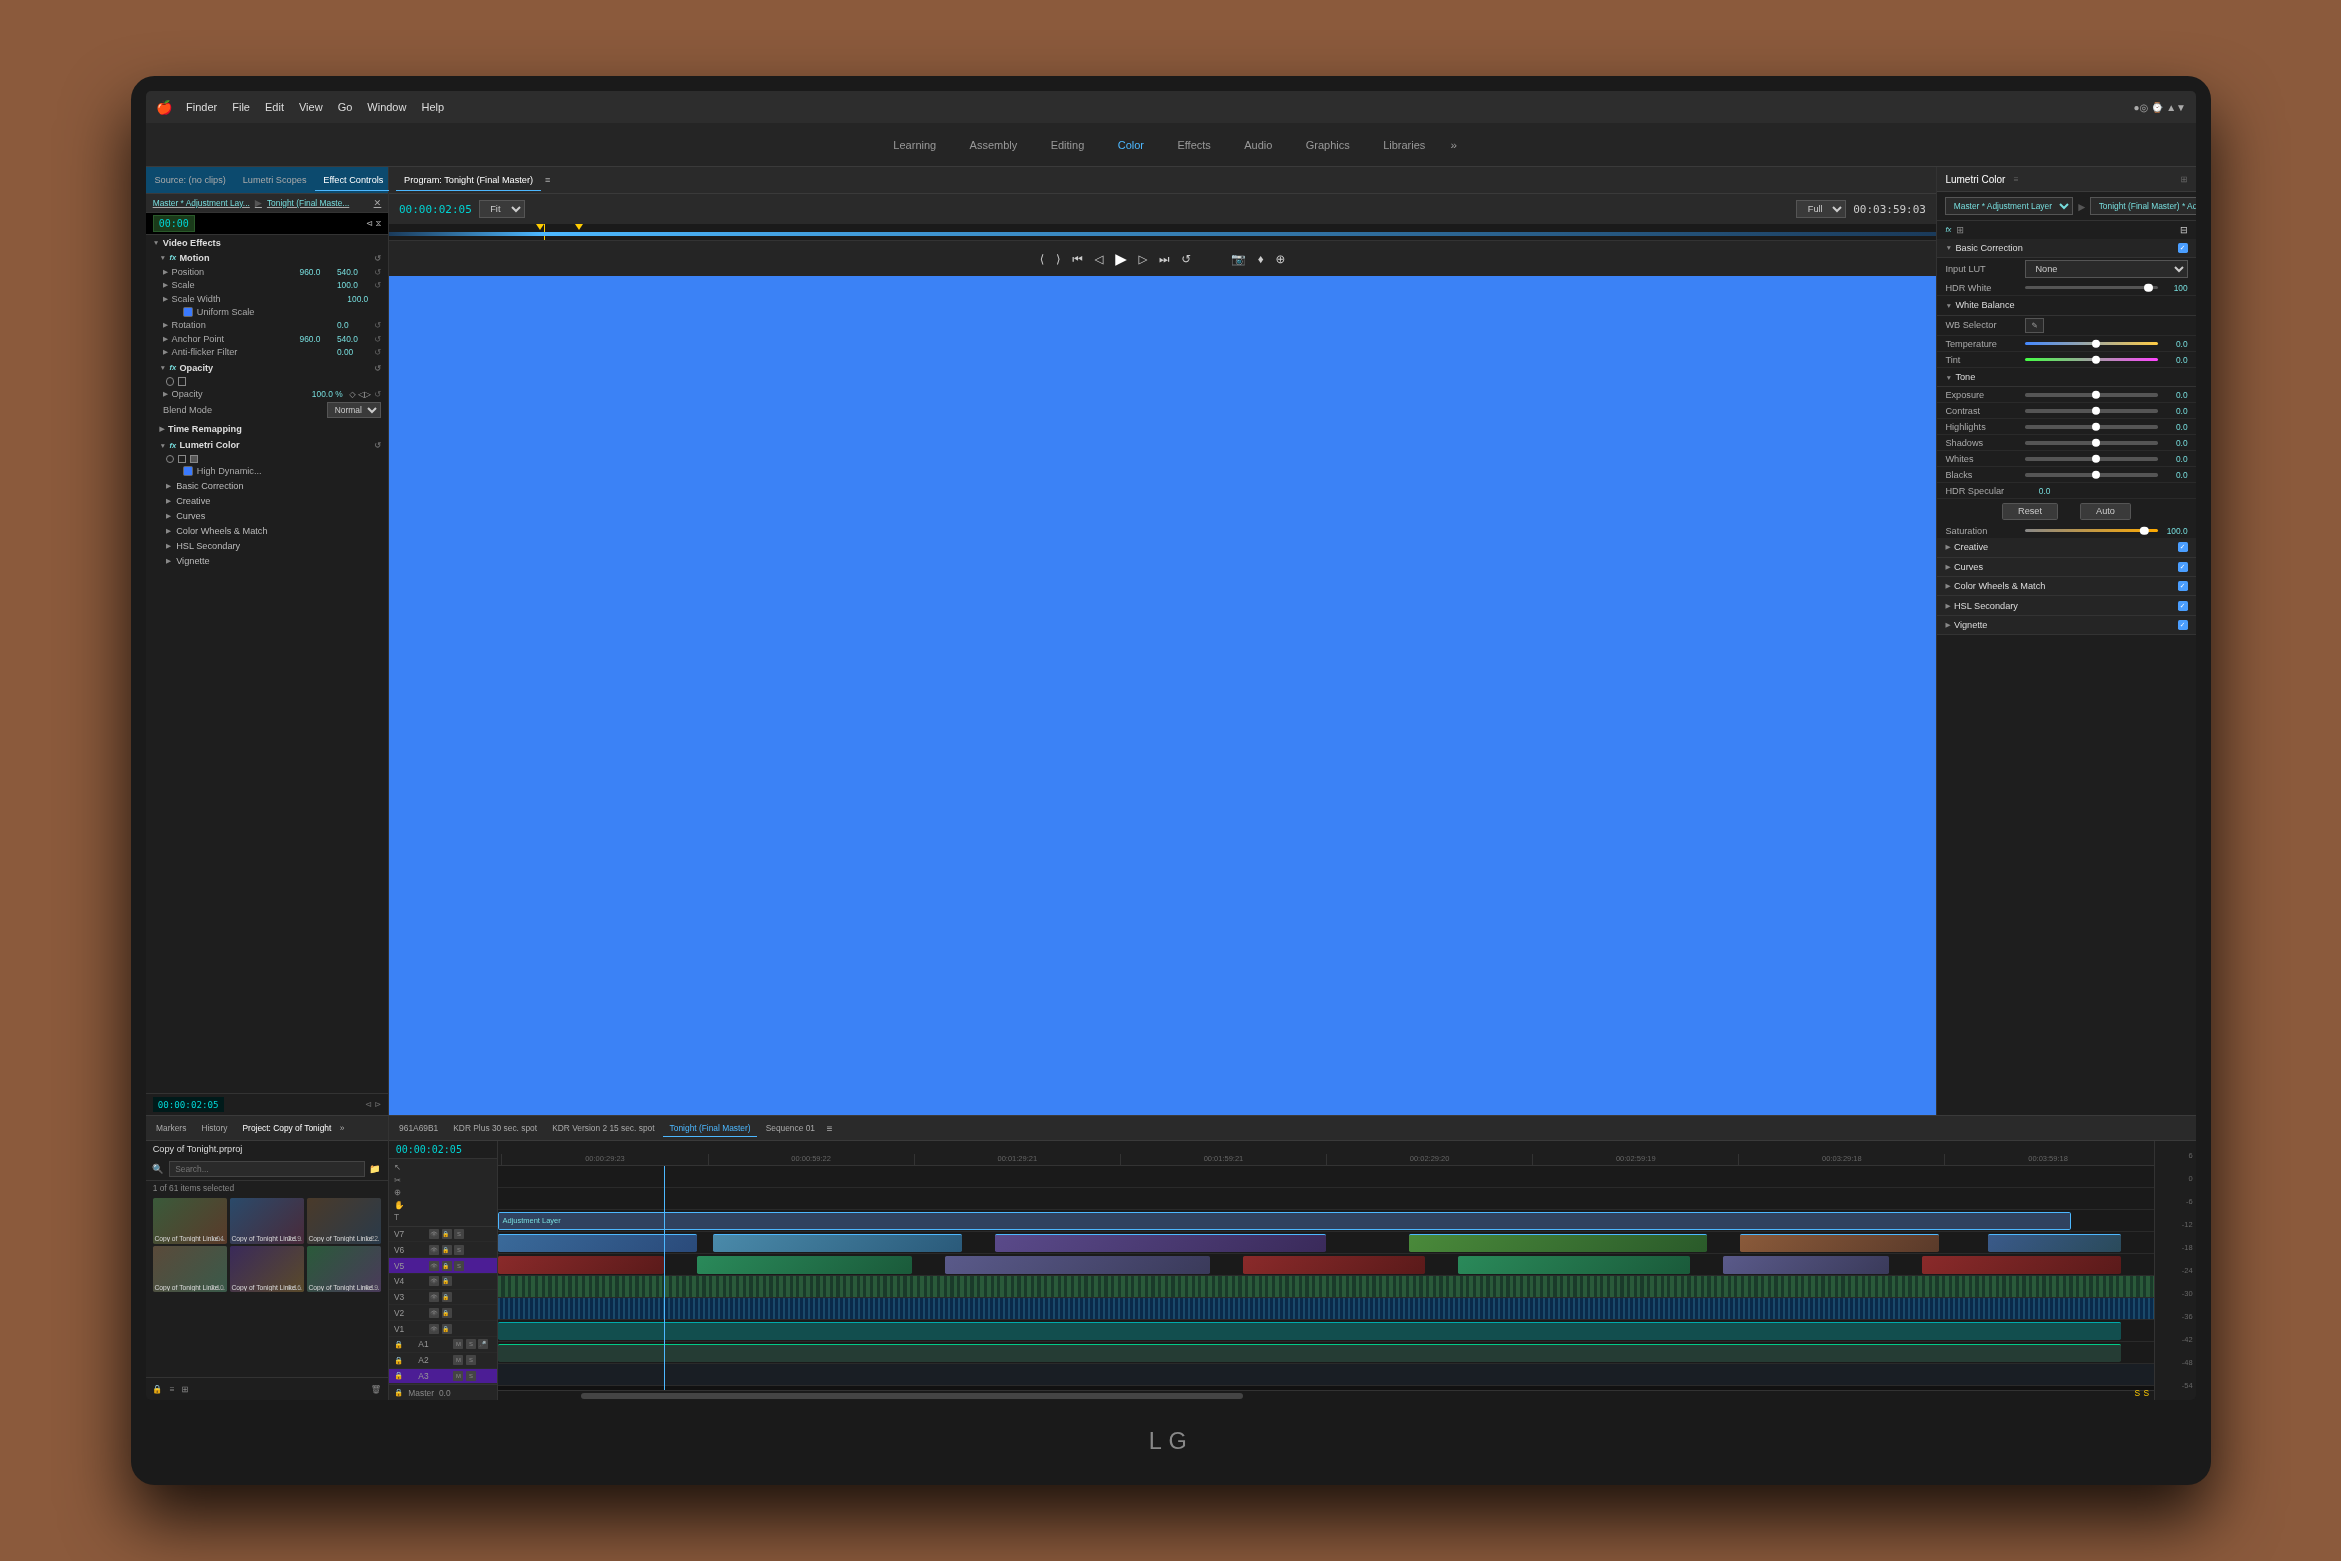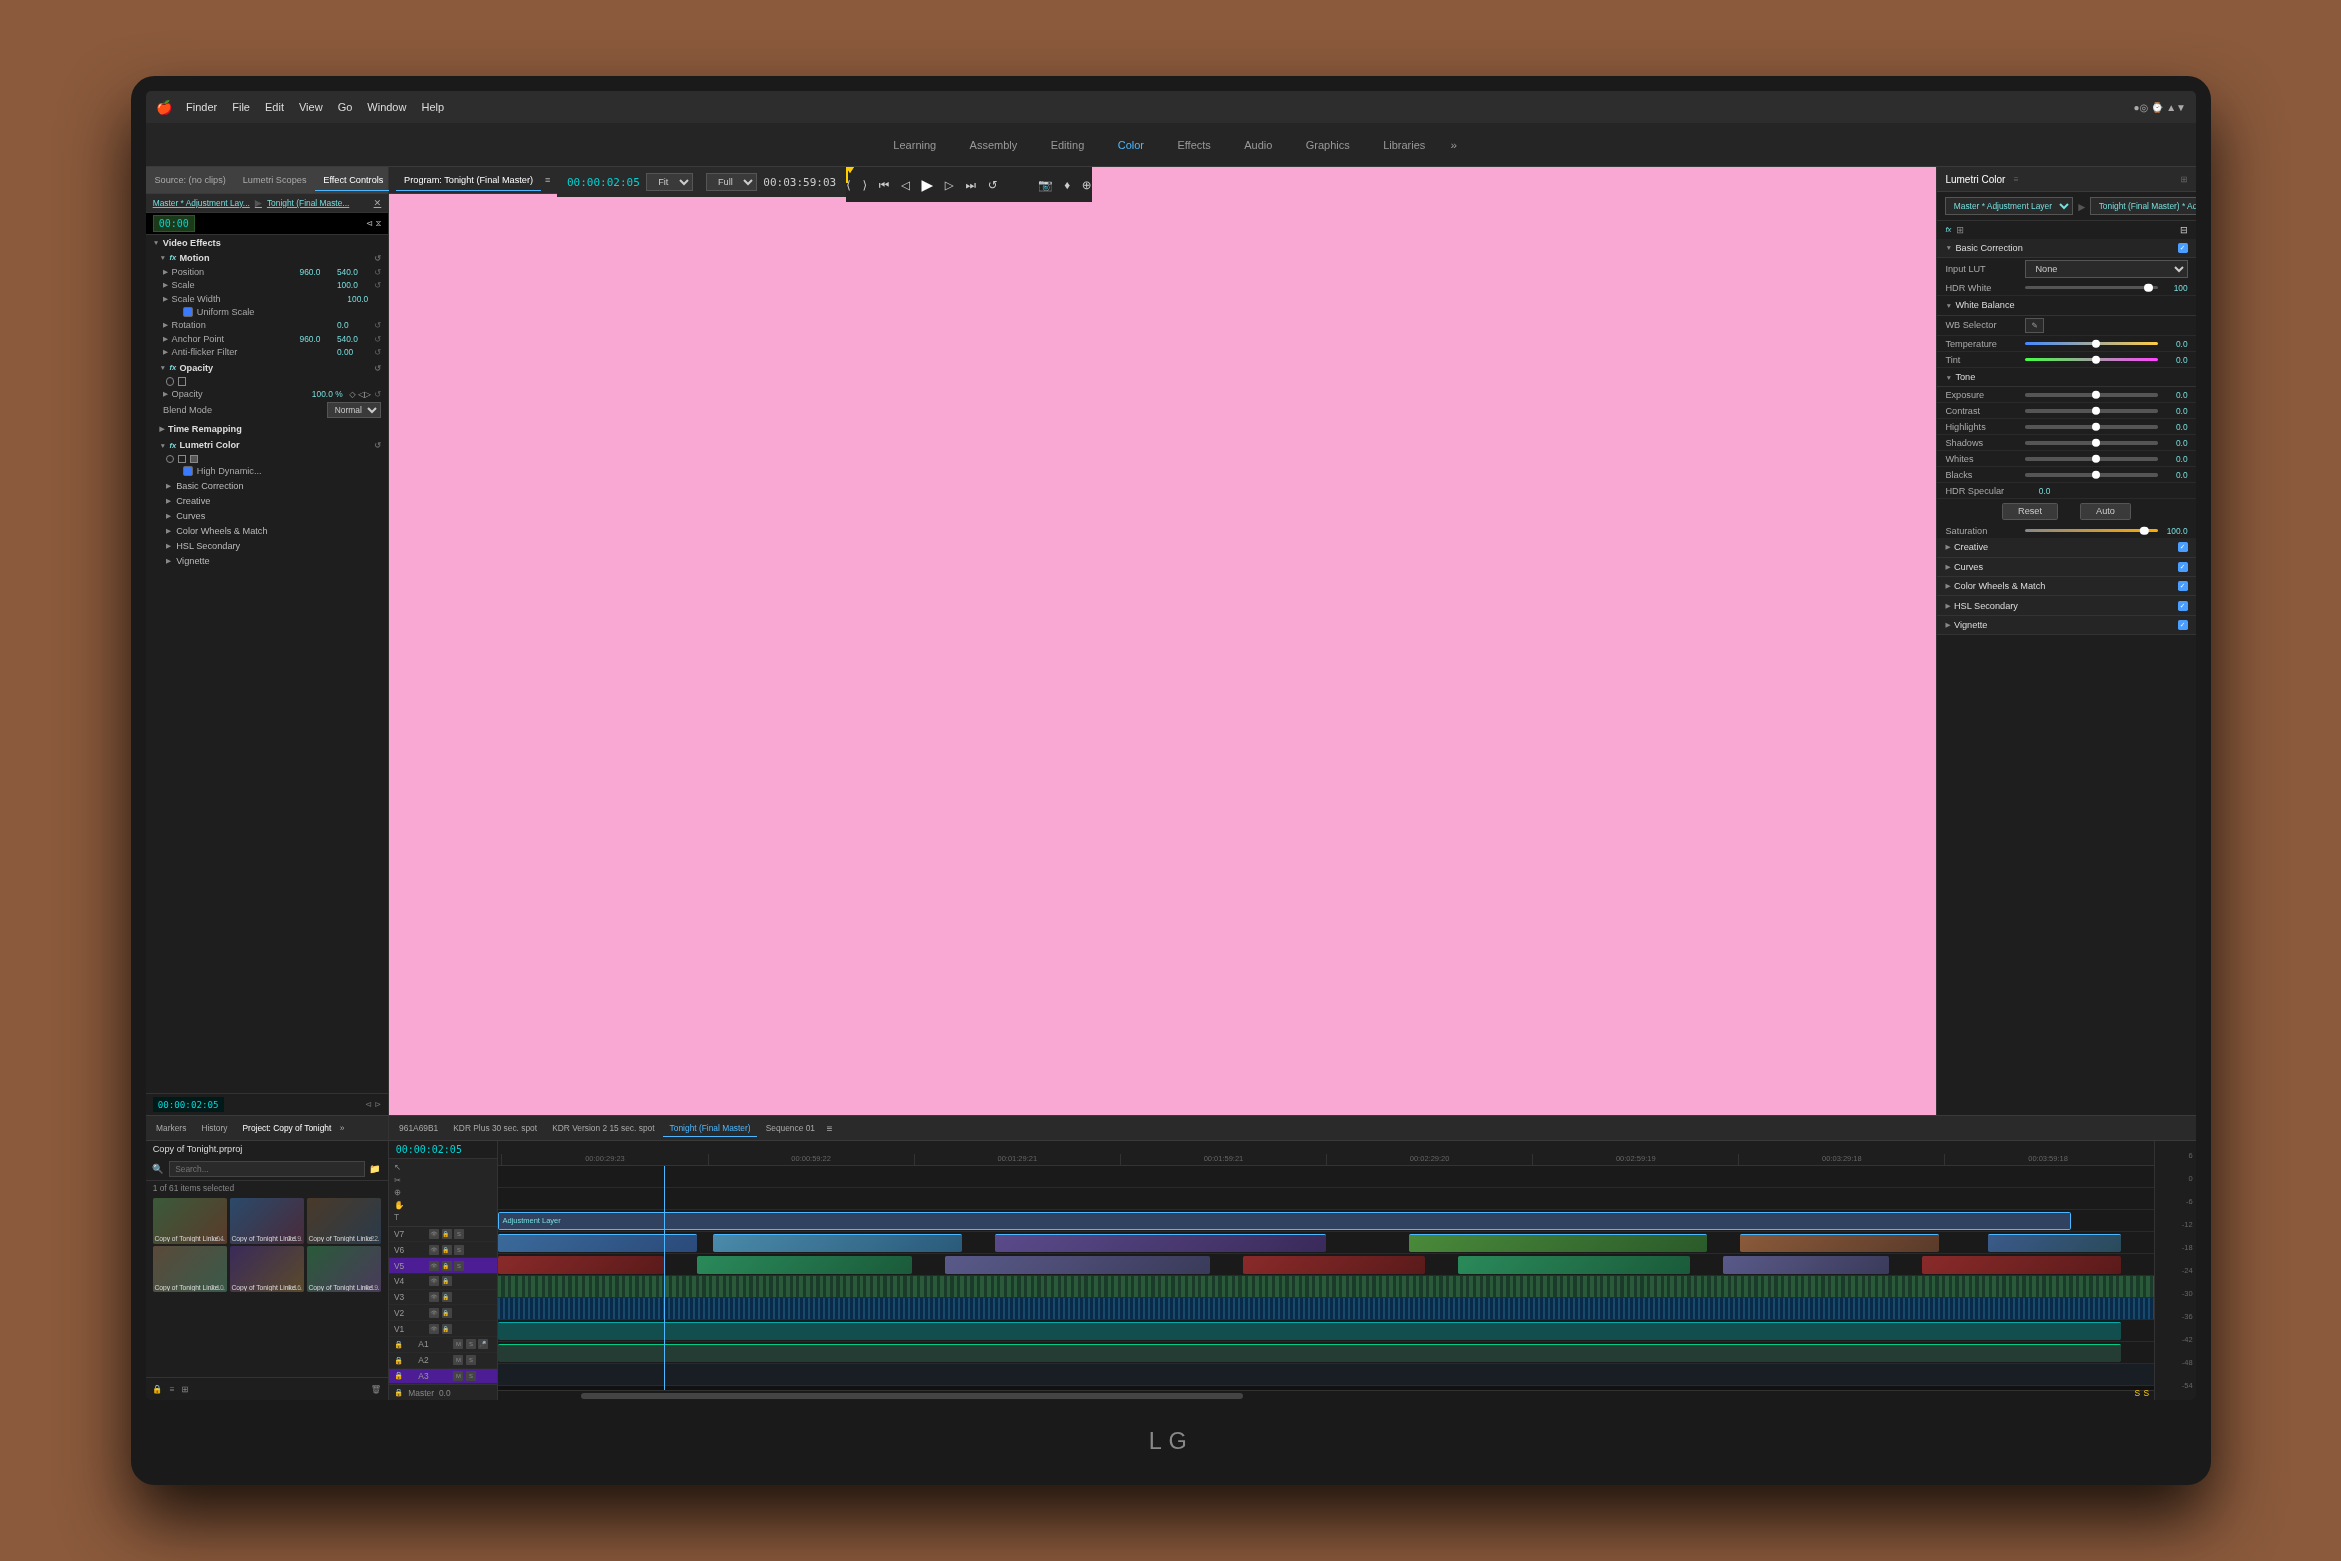--- a/index.html
+++ b/index.html
@@ -119,21 +119,21 @@
       background: #1e1e1e;
       border-right: 0.8px solid #333;
       display: flex;
       flex-direction: column;
       flex-shrink: 0;
       font-size: 9.2px;
       color: #ccc;
     }
     .panel-tabs {
       display: flex;
-      background: #404040;
+      background: #0c4a6e;
       border-bottom: 0.8px solid #3a3a3a;
       height: 27px;
       align-items: center;
     }
     .panel-tab {
       padding: 5px 8.4px;
       font-size: 9.2px;
       color: #aaa;
       cursor: pointer;
       white-space: nowrap;
@@ -196,21 +196,22 @@
       padding: 2.5px 6.7px 2.5px 20px;
       font-size: 9.2px;
       color: #bbb;
       gap: 5px;
     }
 
     
     .center-area {
       flex: 1;
       display: flex;
-      background: #f9a8d4;
+      flex-direction: column;
+      background: #3b82f6;
     }
     .program-panel-tabs {
       display: flex;
       background: #2a2a2a;
       height: 27px;
       align-items: center;
       border-bottom: 0.8px solid #3a3a3a;
       padding: 0 6.7px;
     }
     .program-monitor {

